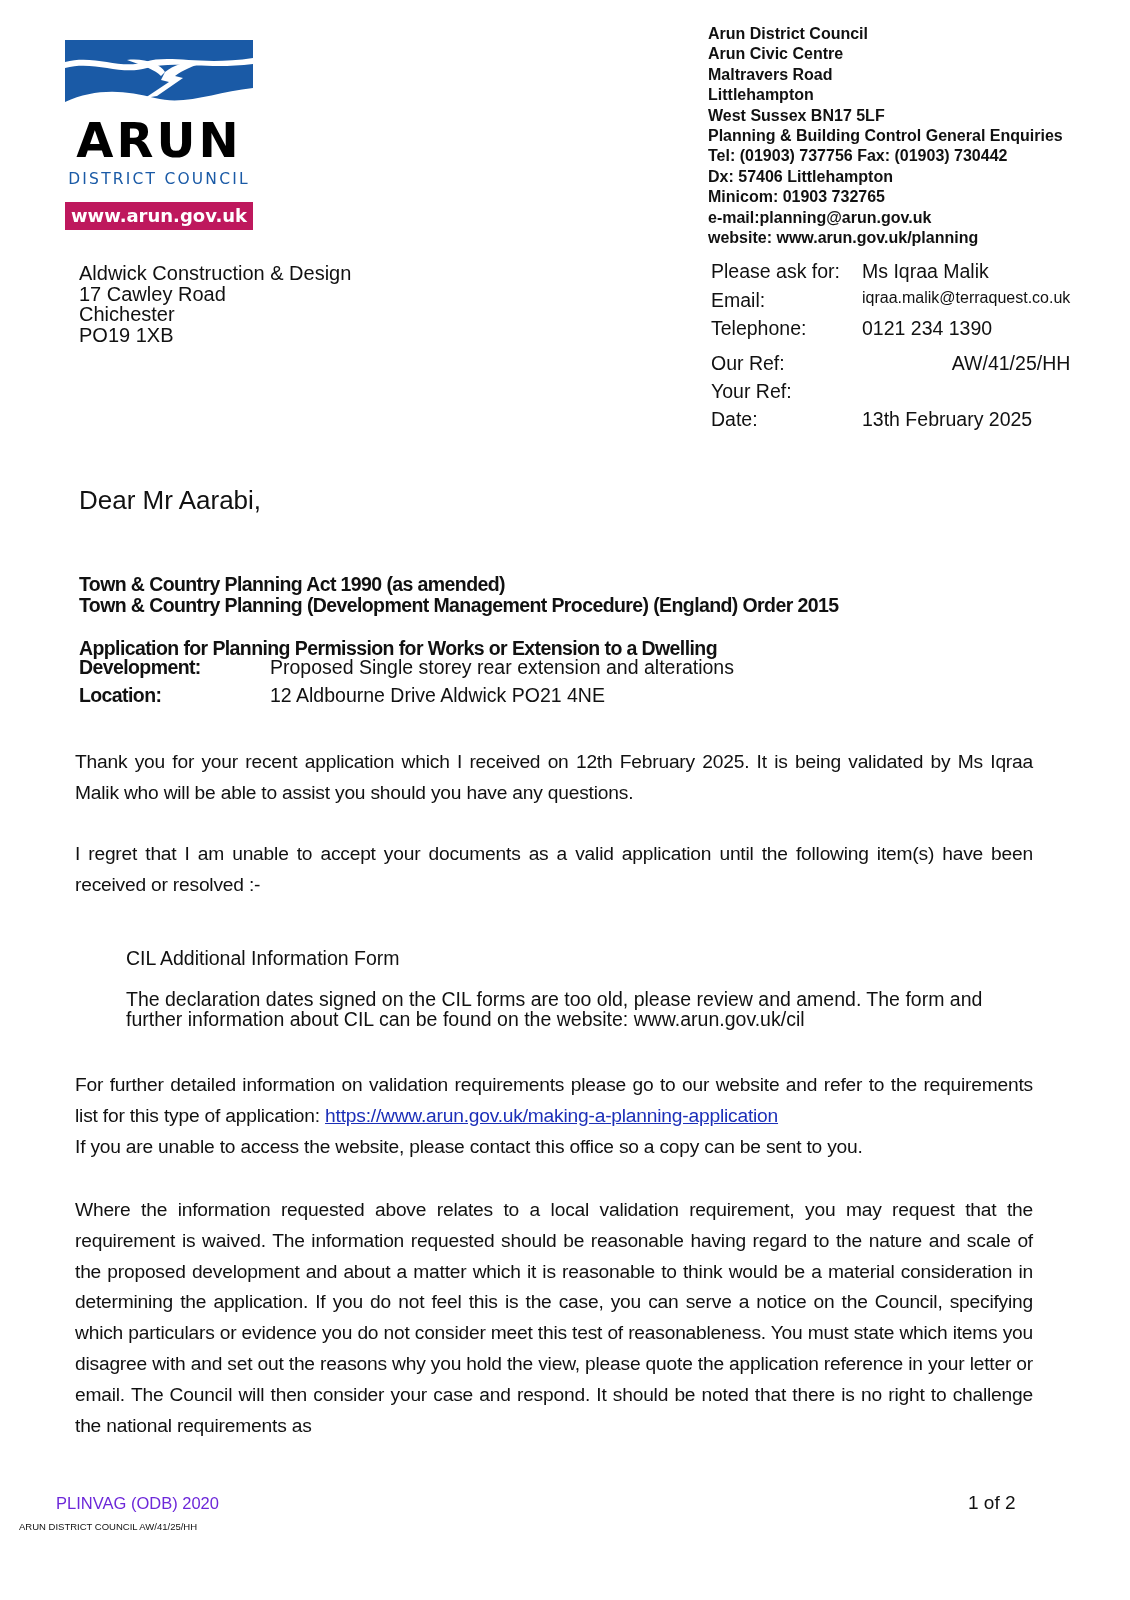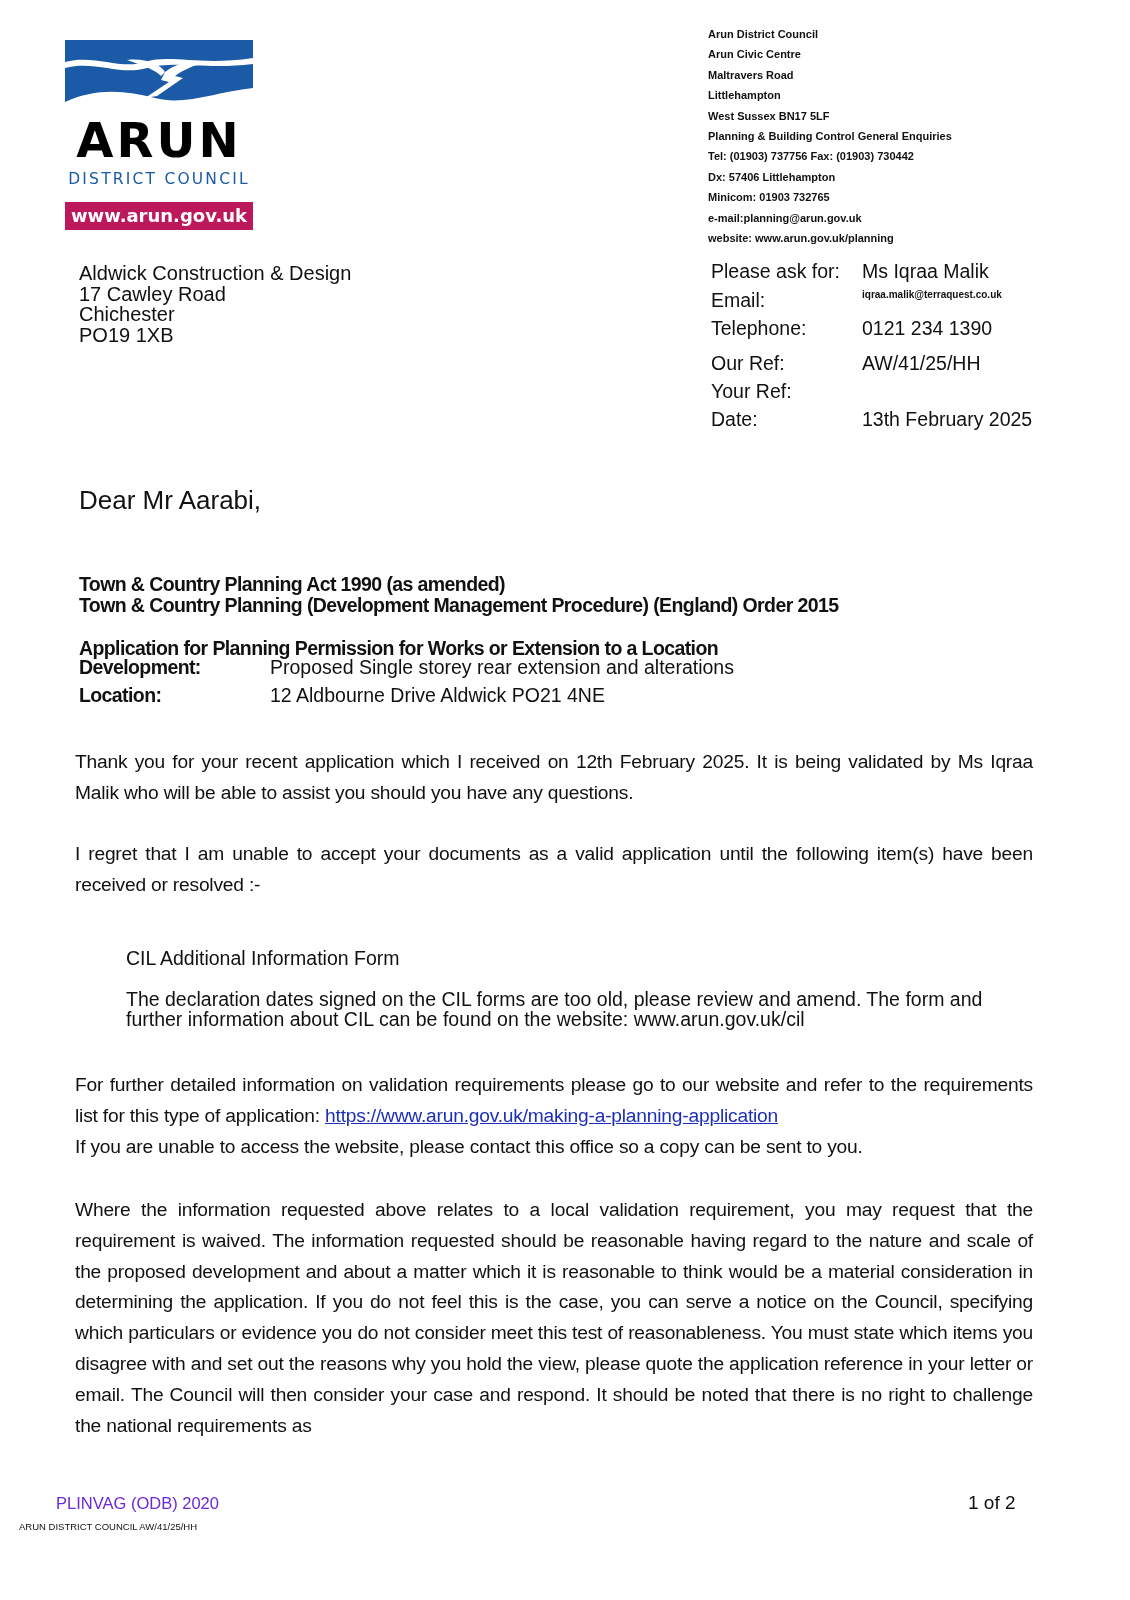--- a/index.html
+++ b/index.html
@@ -7,30 +7,30 @@
   .abs { position: absolute; }
 
   
   .logo { left: 65px; top: 40px; width: 188px; }
   .logo-wave { width: 188px; height: 74px; display: block; }
   .logo-arun { color: #000000; font-family: "DejaVu Sans", sans-serif; font-weight: bold; font-size: 48px; letter-spacing: 3px; line-height: 56px; margin-top: -2px; text-align: center; }
   .logo-dc { color: #1a5aa6; font-family: "DejaVu Sans", sans-serif; font-size: 15.5px; letter-spacing: 2.2px; text-align: center; margin-top: 2px; }
   .logo-url { margin-top: 14px; background: #be185d; color: #fff; font-family: "DejaVu Sans", sans-serif; font-weight: bold; font-size: 18px; text-align: center; height: 28px; line-height: 28px; }
 
   
-  .council { left: 708px; top: 24px; font-weight: bold; font-size: 11px; line-height: 20.4px; }
+  .council { left: 708px; top: 24px; font-weight: bold; font-size: 16px; line-height: 20.4px; }
 
   
   .recipient { left: 79px; top: 263px; font-size: 20px; line-height: 20.5px; }
 
   
   .contact { left: 711px; top: 260px; font-size: 19.5px; }
   .contact .row { display: flex; }
   .contact .lbl { width: 151px; }
-  .contact .val-small { font-size: 10px; font-weight: bold; }
+  .contact .val-small { font-size: 16px; }
 
   
   .salutation { left: 79px; top: 485px; font-size: 26px; }
   .heading-bold { left: 79px; font-weight: bold; font-size: 19.5px; letter-spacing: -0.6px; line-height: 21px; margin-top: 44px; }
   .devrow { left: 79px; font-size: 19.5px; display: flex; }
   .devrow .lbl { width: 191px; font-weight: bold; letter-spacing: -0.6px; }
   .para { left: 75px; width: 958px; font-size: 19.2px; line-height: 30.8px; text-align: justify; letter-spacing: -0.2px; }
   .indent { left: 126px; width: 910px; font-size: 19.5px; line-height: 20px; }
   a.link { color: #1c2fb8; text-decoration: underline; }
 
@@ -81,41 +81,41 @@
     <span>Ms Iqraa Malik</span>
   </div>
   <div class="row" style="height:28px;">
     <span class="lbl">Email:</span>
     <span class="val-small">iqraa.malik@terraquest.co.uk</span>
   </div>
   <div class="row" style="height:35px;">
     <span class="lbl">Telephone:</span>
     <span>0121 234 1390</span>
   </div>
-  <div class="row" style="height:28px;">
+  <div class="row" style="height:28px;justify-content:space-between;">
     <span class="lbl">Our Ref:</span>
     <span>AW/41/25/HH</span>
   </div>
   <div class="row" style="height:28px;">
     <span class="lbl">Your Ref:</span>
     <span></span>
   </div>
   <div class="row" style="height:28px;">
     <span class="lbl">Date:</span>
     <span>13th February 2025</span>
   </div>
 </div>
 
 <div class="abs salutation">Dear Mr Aarabi,</div>
 
 <div class="abs heading-bold" style="top:530px;">
   <div>Town &amp; Country Planning Act 1990 (as amended)</div>
   <div>Town &amp; Country Planning (Development Management Procedure) (England) Order 2015</div>
 </div>
-<div class="abs heading-bold" style="top:594px;">Application for Planning Permission for Works or Extension to a Location</div>
+<div class="abs heading-bold" style="top:594px;">Application for Planning Permission for Works or Extension to a Dwelling</div>
 
 <div class="abs devrow" style="top:656px;">
   <span class="lbl">Development:</span>
   <span>Proposed Single storey rear extension and alterations</span>
 </div>
 <div class="abs devrow" style="top:684px;">
   <span class="lbl">Location:</span>
   <span>12 Aldbourne Drive  Aldwick  PO21 4NE</span>
 </div>
 

